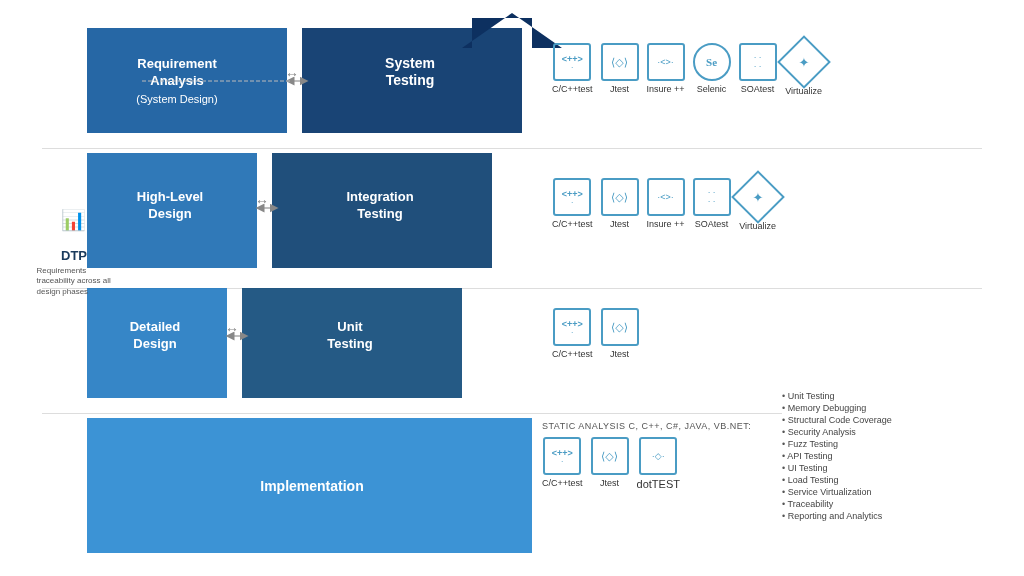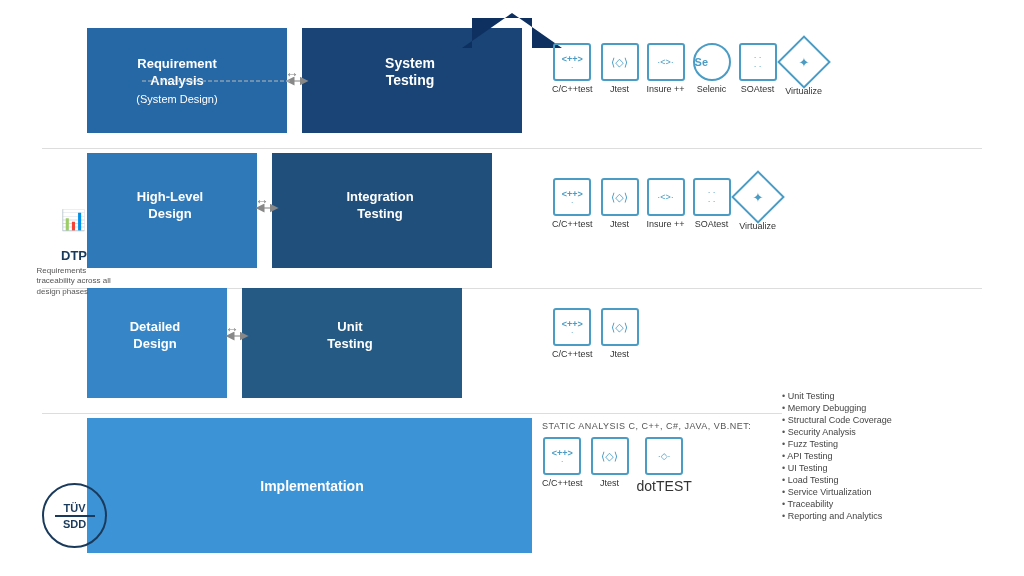--- a/index.html
+++ b/index.html
@@ -180,25 +180,20 @@
     </svg>
 
     <div class="dtp-section" style="top:195px; left:12px;">
       <div style="color:#1a6fa0; font-size:20px;">📊</div>
       <div style="display:flex; align-items:center; gap:3px;margin-top:16px;">
         <div style="font-size:13px; font-weight:bold; color:#1a3a5c;">DTP</div>
       </div>
       <div style="font-size:8px; color:#555; text-align:left; line-height:1.3; margin-top:3px; width:75px;">Requirements traceability across all design phases</div>
     </div>
 
-    <div class="tuv-logo" style="left:20px; bottom:15px; width:65px; height:65px;">
-      <div style="font-size:11px; font-weight:bold; color:#1a3a5c;">TÜV</div>
-      <div style="width:40px; height:2px; background:#1a3a5c; margin:1px 0;"></div>
-      <div style="font-size:11px; font-weight:bold; color:#1a3a5c;">SDD</div>
-    </div>
 
     <div style="position:absolute; top:30px; left:530px; display:flex; gap:8px; align-items:flex-start;">
 
       <div class="tool-icon">
         <div style="width:38px;height:38px;border:2px solid #4a9cc4;display:flex;flex-direction:column;align-items:center;justify-content:center;border-radius:3px;">
           <div style="color:#4a9cc4;font-size:9px;font-weight:bold;">&lt;++&gt;</div>
           <div style="color:#4a9cc4;font-size:7px;">·</div>
         </div>
         <div style="font-size:9px;color:#333;text-align:center;">C/C++test</div>
       </div>
@@ -211,21 +206,21 @@
       </div>
 
       <div class="tool-icon">
         <div style="width:38px;height:38px;border:2px solid #4a9cc4;display:flex;flex-direction:column;align-items:center;justify-content:center;border-radius:3px;">
           <div style="color:#4a9cc4;font-size:9px;">·&lt;&gt;·</div>
         </div>
         <div style="font-size:9px;color:#333;text-align:center;">Insure ++</div>
       </div>
 
       <div class="tool-icon">
-        <div style="width:38px;height:38px;border:2px solid #4a9cc4;display:flex;flex-direction:column;align-items:flex-start;justify-content:center;border-radius:50%;">
+        <div style="width:38px;height:38px;border:2px solid #4a9cc4;display:flex;flex-direction:column;align-items:center;justify-content:center;border-radius:50%;font-family:Liberation Serif, serif;">
           <div style="color:#4a9cc4;font-size:11px;font-weight:bold;">Se</div>
         </div>
         <div style="font-size:9px;color:#333;text-align:center;">Selenic</div>
       </div>
 
       <div class="tool-icon">
         <div style="width:38px;height:38px;border:2px solid #4a9cc4;display:flex;flex-direction:column;align-items:center;justify-content:center;border-radius:3px;">
           <div style="color:#4a9cc4;font-size:8px;">·&nbsp;·<br>·&nbsp;·</div>
         </div>
         <div style="font-size:9px;color:#333;text-align:center;">SOAtest</div>
@@ -302,21 +297,21 @@
         <div class="tool-icon">
           <div style="width:38px;height:38px;border:2px solid #4a9cc4;display:flex;flex-direction:column;align-items:center;justify-content:center;border-radius:3px;">
             <div style="color:#4a9cc4;font-size:11px;">⟨◇⟩</div>
           </div>
           <div style="font-size:9px;color:#333;text-align:center;">Jtest</div>
         </div>
         <div class="tool-icon">
           <div style="width:38px;height:38px;border:2px solid #4a9cc4;display:flex;flex-direction:column;align-items:center;justify-content:center;border-radius:3px;">
             <div style="color:#4a9cc4;font-size:9px;">·◇·</div>
           </div>
-          <div style="font-size:14px;color:#333;text-align:center;">dotTEST</div>
+          <div style="font-size:11px;color:#333;text-align:center;">dotTEST</div>
         </div>
       </div>
     </div>
 
     <div class="vv-box" style="right:10px; bottom:40px; width:210px;">
       <div class="vv-item">Unit Testing</div>
       <div class="vv-item">Memory Debugging</div>
       <div class="vv-item">Structural Code Coverage</div>
       <div class="vv-item">Security Analysis</div>
       <div class="vv-item">Fuzz Testing</div>

